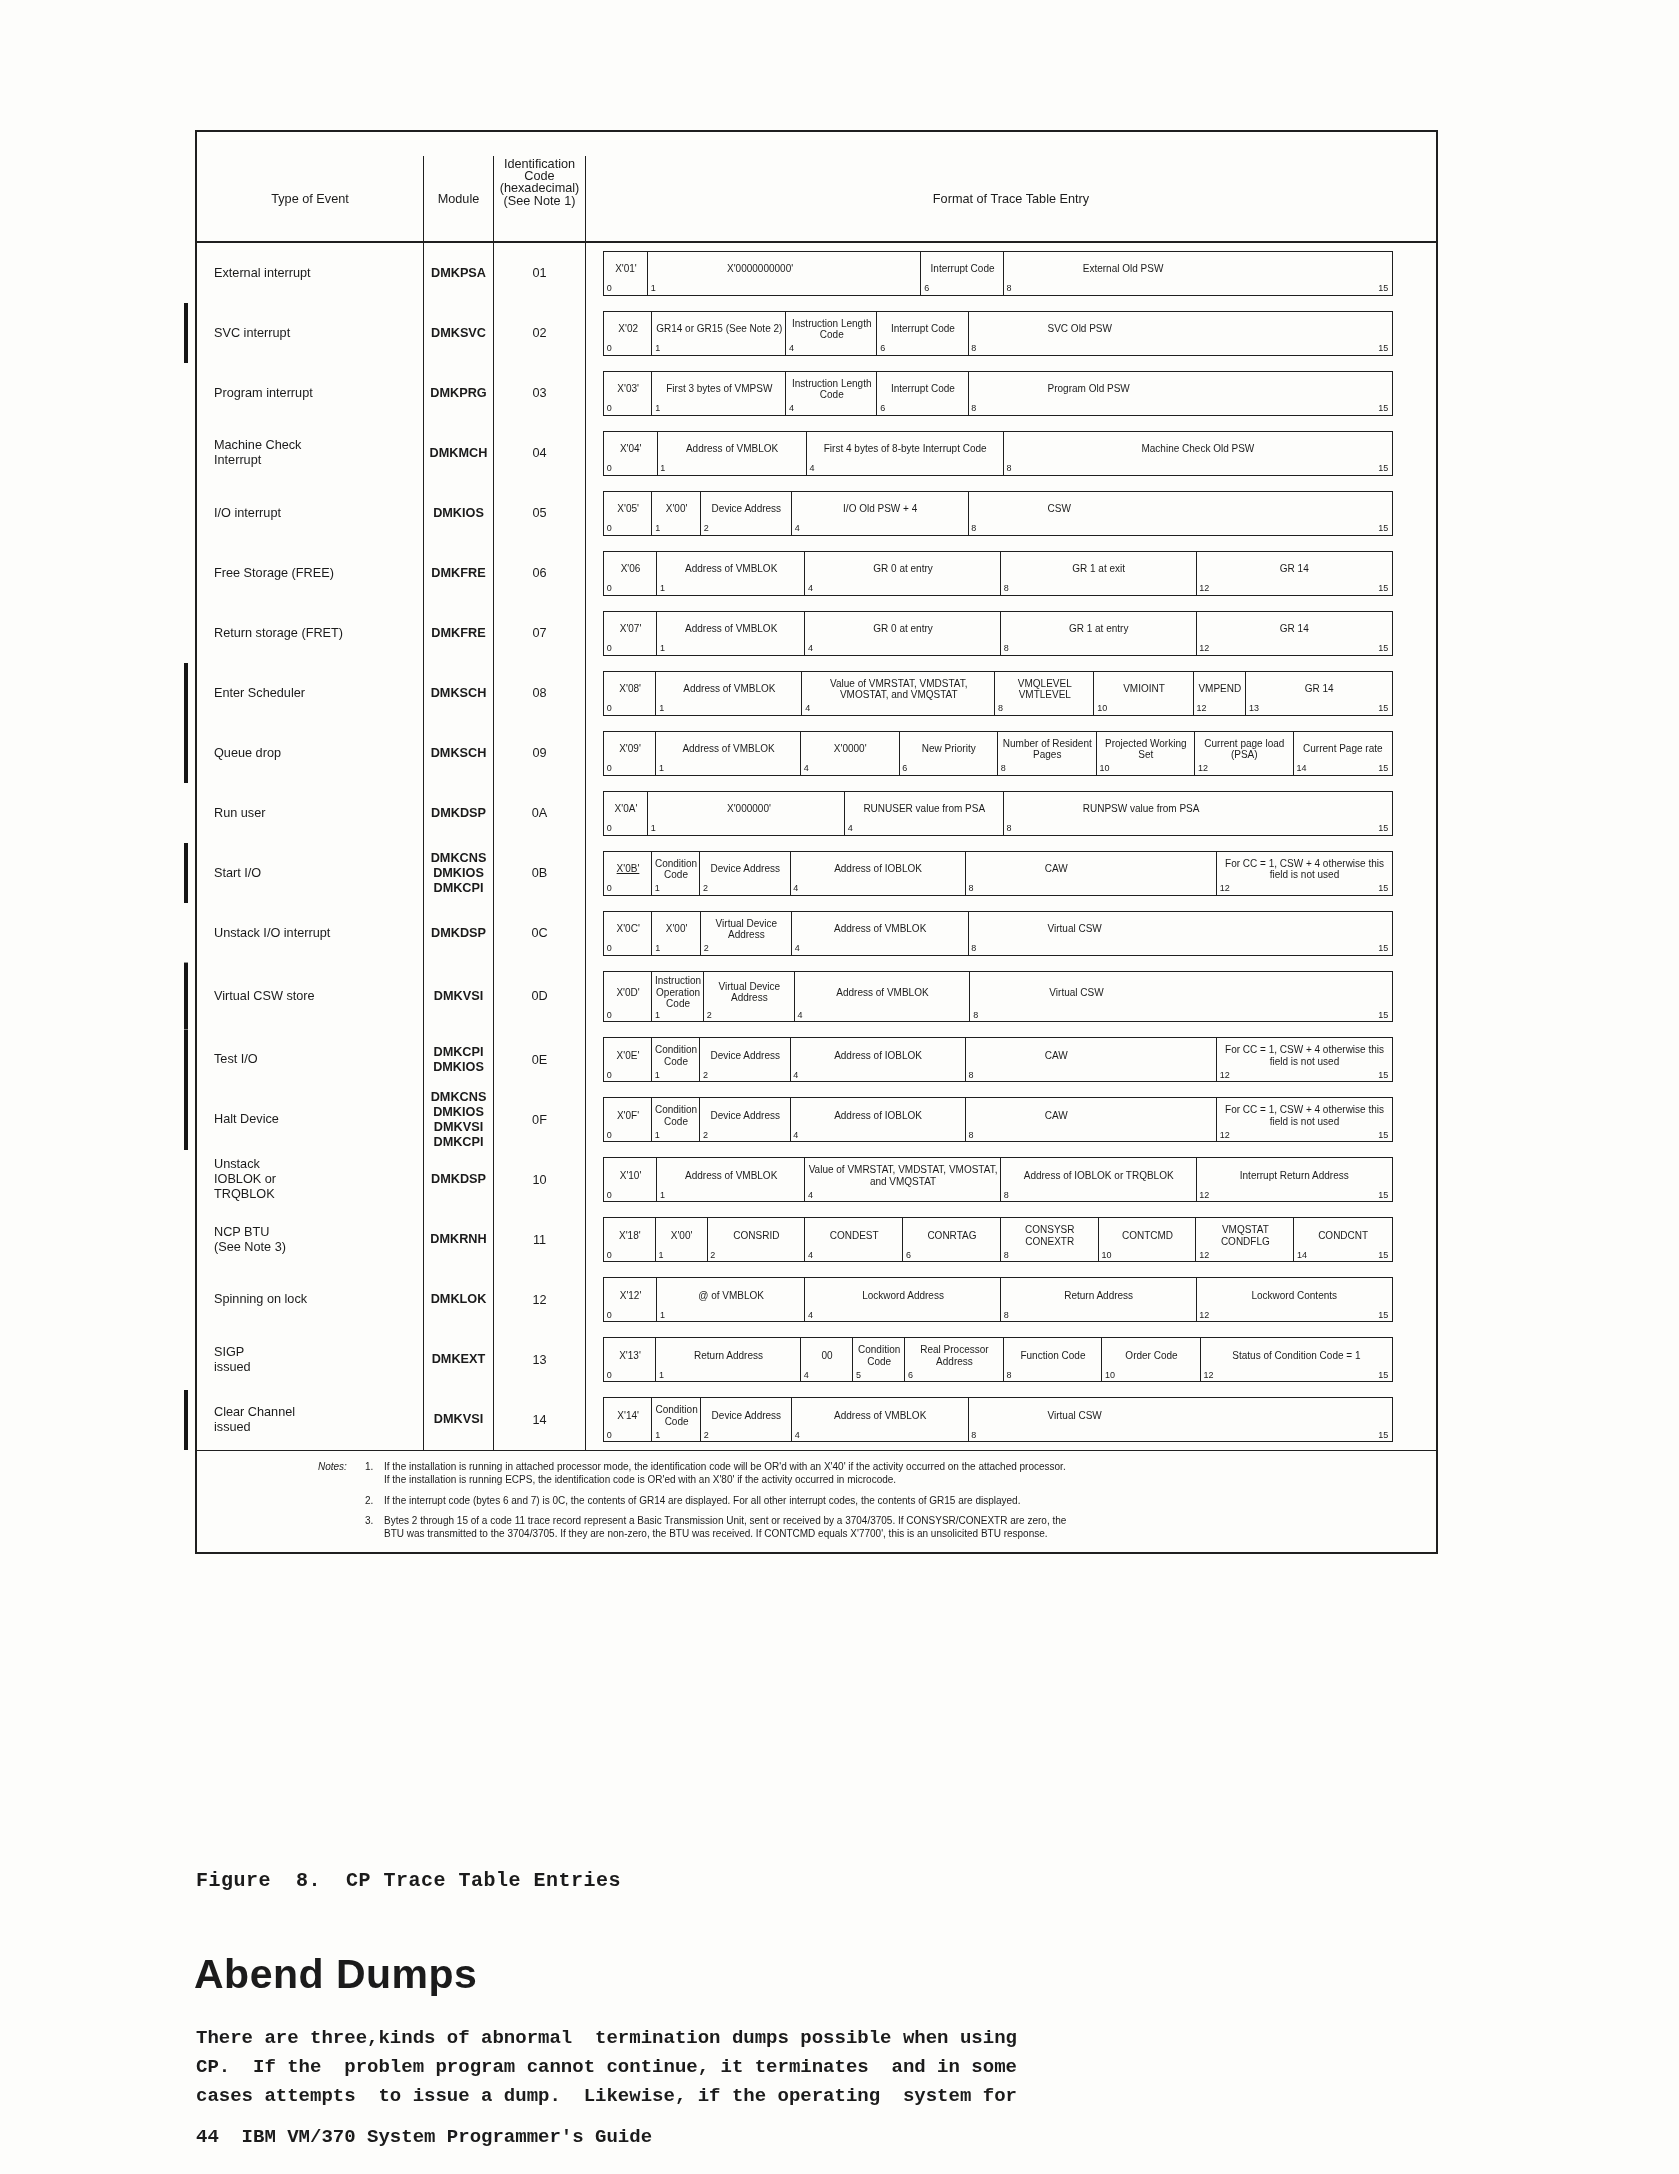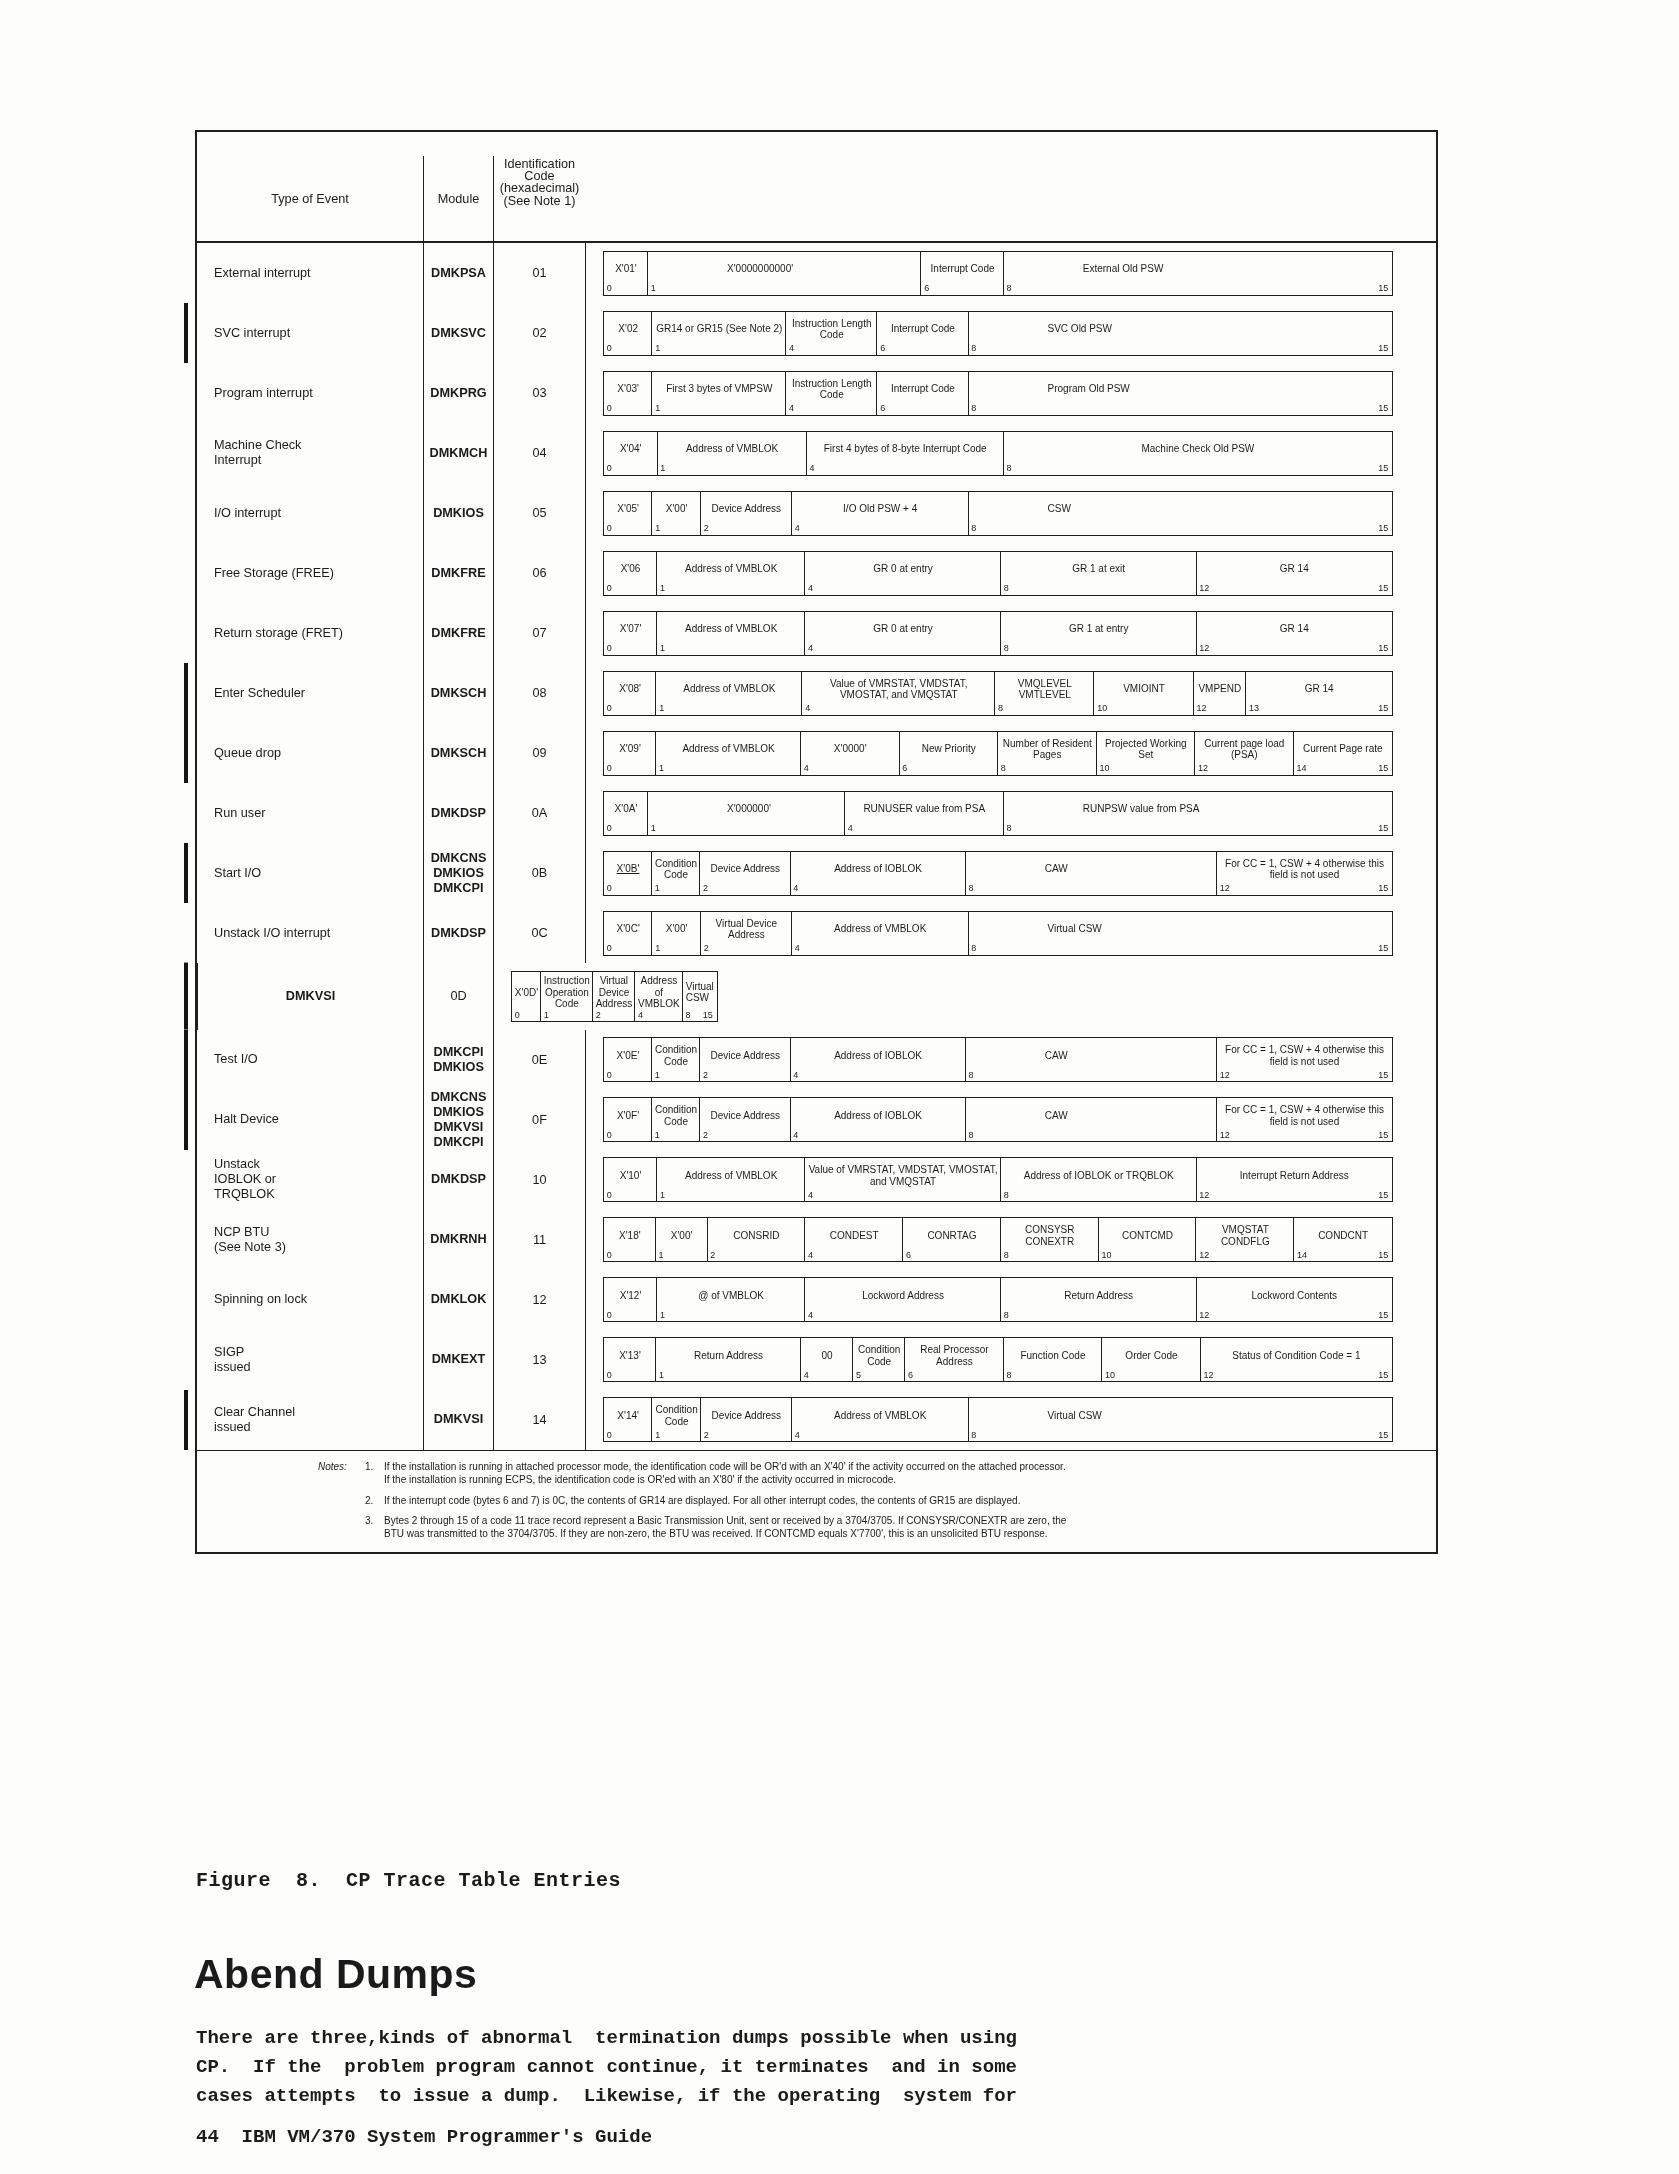--- a/index.html
+++ b/index.html
@@ -73,20 +73,21 @@
 <body>
 
 <div class="figure-box">
   <div class="fig-header">
     <div>Type of Event</div>
     <div>Module</div>
     <div class="hdr-code">Identification
 Code
 (hexadecimal)
 (See Note 1)</div>
+    <div>Format of Trace Table Entry</div>
   </div>
   <div class="fig-rows">
       <div class="trace-row">
         <div class="cell-event">External interrupt</div>
         <div class="cell-module">DMKPSA</div>
         <div class="cell-code">01</div>
         <div class="cell-format">
           <div class="diagram">
             <div class="field" style="flex-grow: 1; flex-basis: 0px;">
               <div>X'01'</div>
@@ -456,20 +457,21 @@
             <div class="field align-left" style="flex-grow: 8; flex-basis: 0px;">
               <div>Virtual CSW</div>
               <span class="byte-start">8</span>
               <span class="byte-end">15</span>
             </div>
           </div>
         </div>
       </div>
       <div class="trace-row">
         <div class="changebar"></div>
+        <div class="cell-event">Virtual CSW store</div>
         <div class="cell-module">DMKVSI</div>
         <div class="cell-code">0D</div>
         <div class="cell-format">
           <div class="diagram">
             <div class="field" style="flex-grow: 1; flex-basis: 0px;">
               <div>X'0D'</div>
               <span class="byte-start">0</span>
             </div>
             <div class="field" style="flex-grow: 1; flex-basis: 0px;">
               <div>Instruction Operation Code</div>

